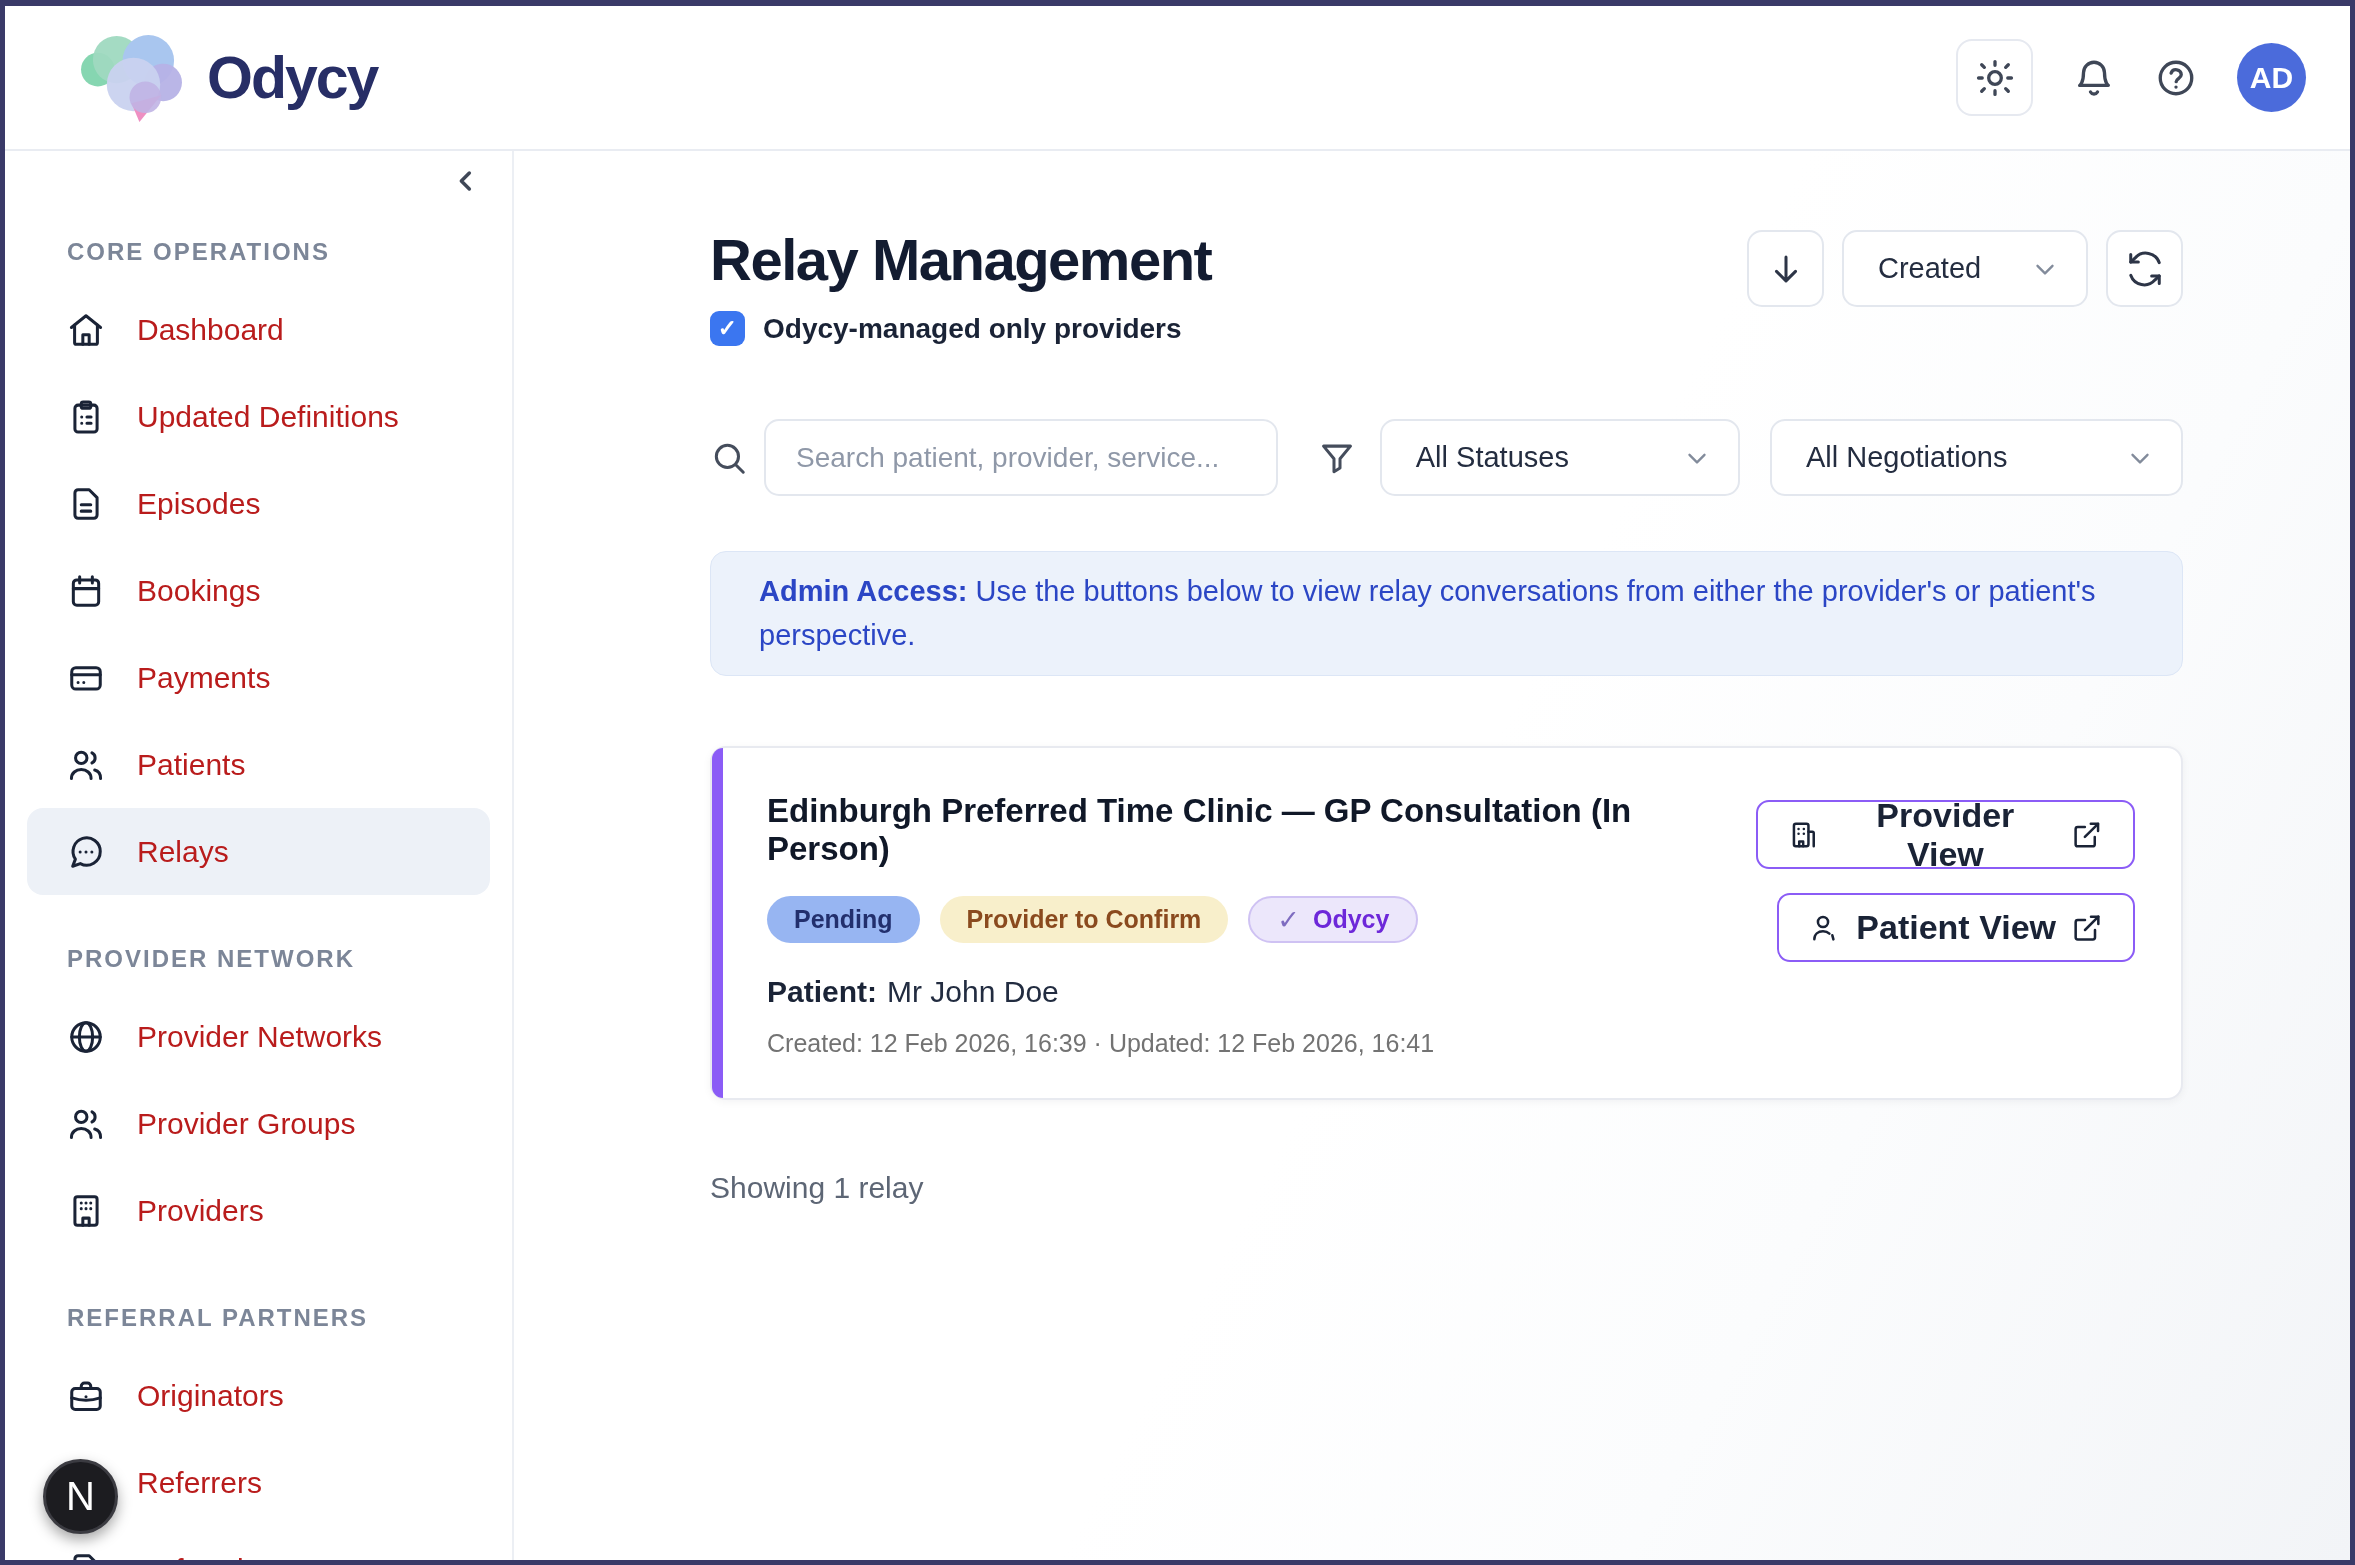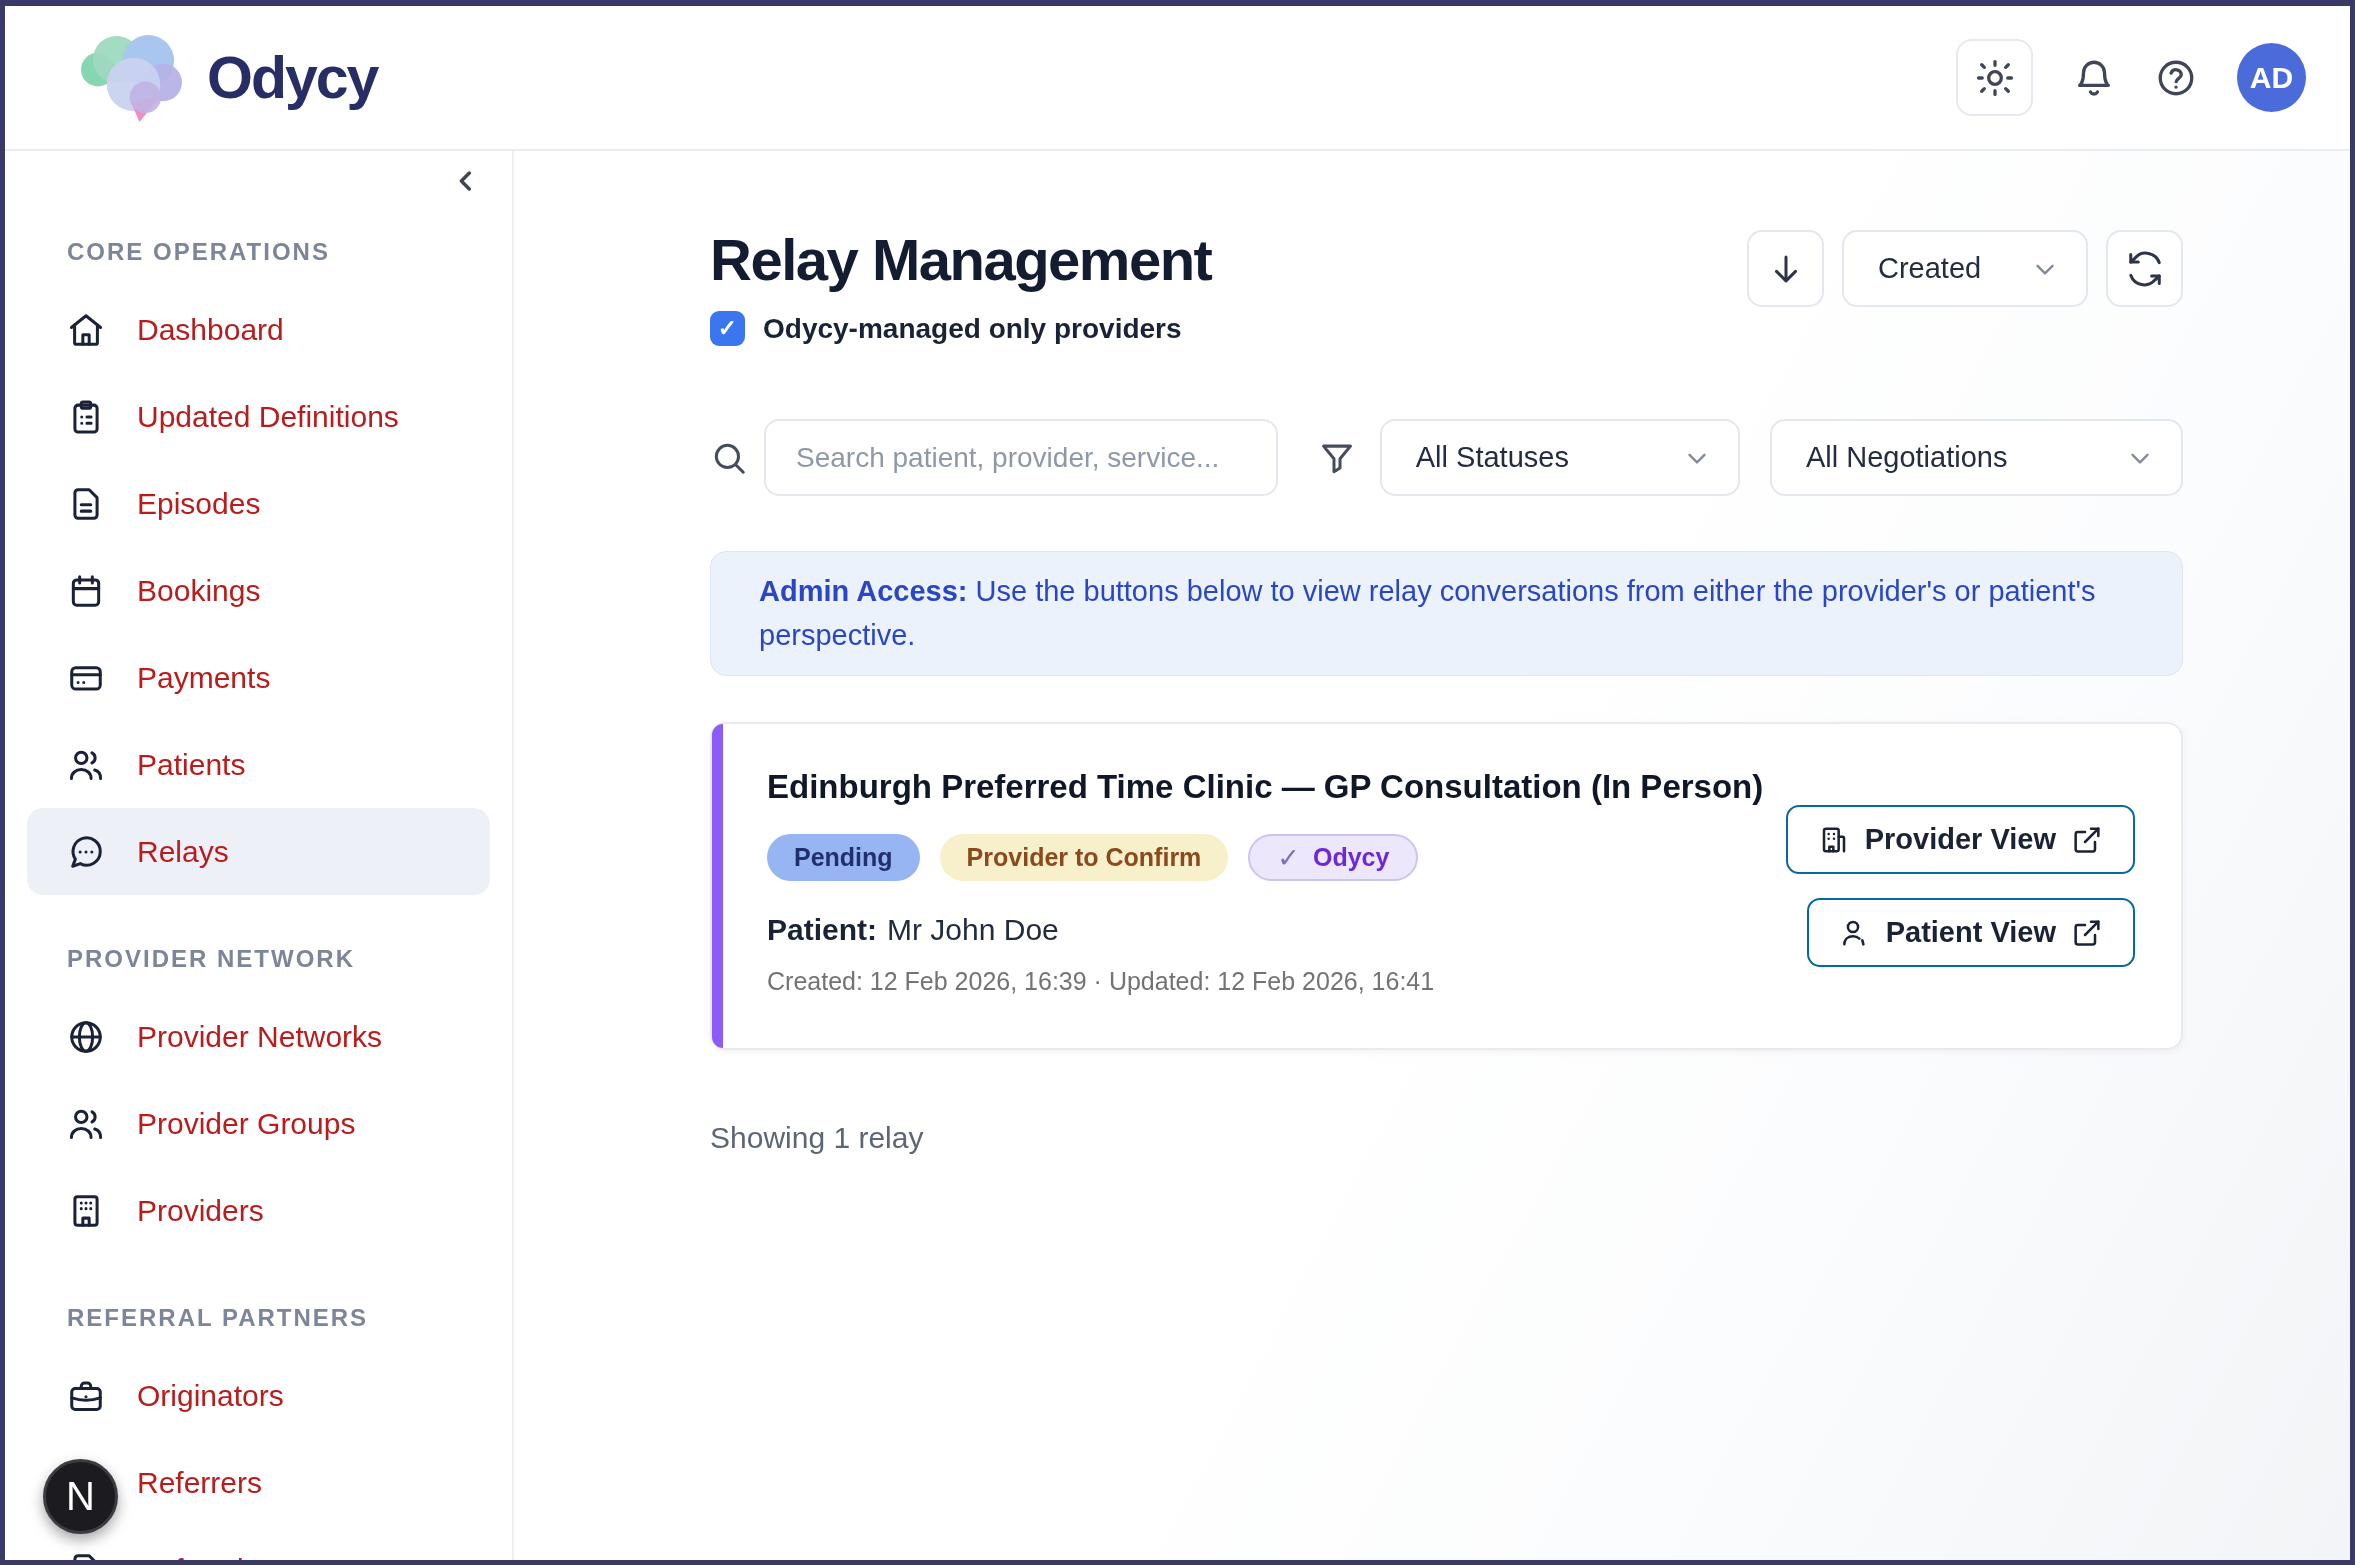--- a/index.html
+++ b/index.html
@@ -73,41 +73,41 @@
                   font-family:"Liberation Sans", sans-serif; }
   .search-input::placeholder { color:#8f98a8; }
   .funnel { width:38px; height:38px; stroke:#454d5c; margin:0 24px 0 40px; flex:0 0 38px; }
   .select.status { width:361px; }
   .select.negotiation { width:414px; margin-left:30px; }
 
   .admin-note { margin-top:55px; background:#ecf2fb; border:1px solid #dce6f6; border-radius:16px;
                 padding:18px 48px; font-size:29px; color:#2b46c5; line-height:1.5; }
   .admin-note .b { font-weight:700; }
 
-  .relay-card { margin-top:46px; position:relative; display:flex; justify-content:space-between;
+  .relay-card { margin-top:70px; position:relative; display:flex; justify-content:space-between;
                 background:#fff; border:2px solid #e8eaf0; border-radius:16px;
-                padding:44px 46px 52px 55px; box-shadow:0 2px 8px rgba(16,24,40,.05);align-items:center; }
+                padding:44px 46px 40px 55px; box-shadow:0 2px 8px rgba(16,24,40,.05); }
   .stripe { position:absolute; left:0; top:0; bottom:0; width:11px; background:#8b5cf6;
             border-radius:14px 0 0 14px; }
   .card-title { font-size:33px; font-weight:700; color:#101828; margin-bottom:28px; }
   .badges { display:flex; gap:20px; margin-bottom:32px; }
   .badge { height:47px; display:flex; align-items:center; padding:0 27px; border-radius:25px;
            font-size:25px; font-weight:700; }
   .badge.pending { background:#97b5f2; color:#222f6d; }
   .badge.confirm { background:#f8efcb; color:#8a4a1e; }
   .badge.odycy   { background:#ece7fb; border:2px solid #cfc2f3; color:#6d28d9; gap:13px; }
   .badge.odycy .check { font-weight:400; color:#7e6cc0; font-size:27px; }
   .patient-line { font-size:30px; color:#1a2336; margin-bottom:20px; }
   .patient-line b { font-weight:700; }
   .patient-line .name { margin-left:10px; font-weight:400; color:#222c40; }
   .meta-line { font-size:25px; color:#737373; }
   .card-actions { display:flex; flex-direction:column; gap:24px; align-items:flex-end; padding-top:8px; }
   .view-btn { display:flex; align-items:center; gap:15px; height:69px; padding:0 30px;
-              border:2px solid #0369a1; border-radius:13px; background:#fff;
-              font-size:29px; font-weight:700; color:#1a2336; cursor:pointer;
+              border:2px solid #8b5cf6; border-radius:13px; background:#fff;
+              font-size:34px; font-weight:700; color:#1a2336; cursor:pointer;
               font-family:"Liberation Sans", sans-serif; }
   .view-btn svg { width:32px; height:32px; stroke:#1a2336; }
 
   .count { margin-top:71px; font-size:30px; color:#5d6675; }
 
   svg.ic { fill:none; stroke-width:1.9; stroke-linecap:round; stroke-linejoin:round; }
 </style>
 </head>
 <body>
 

